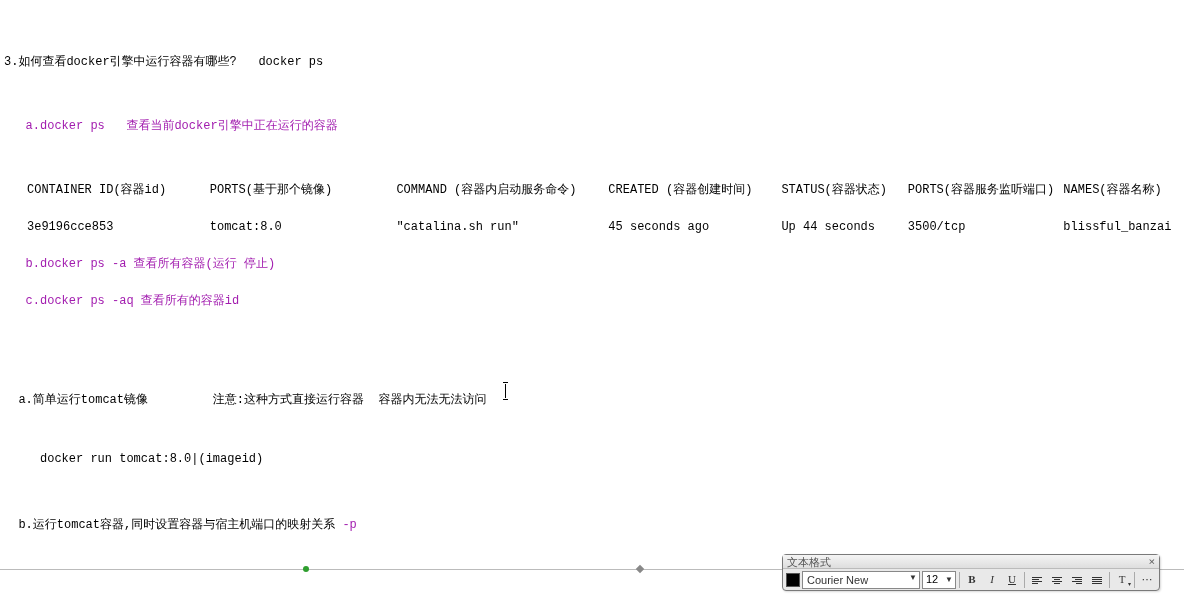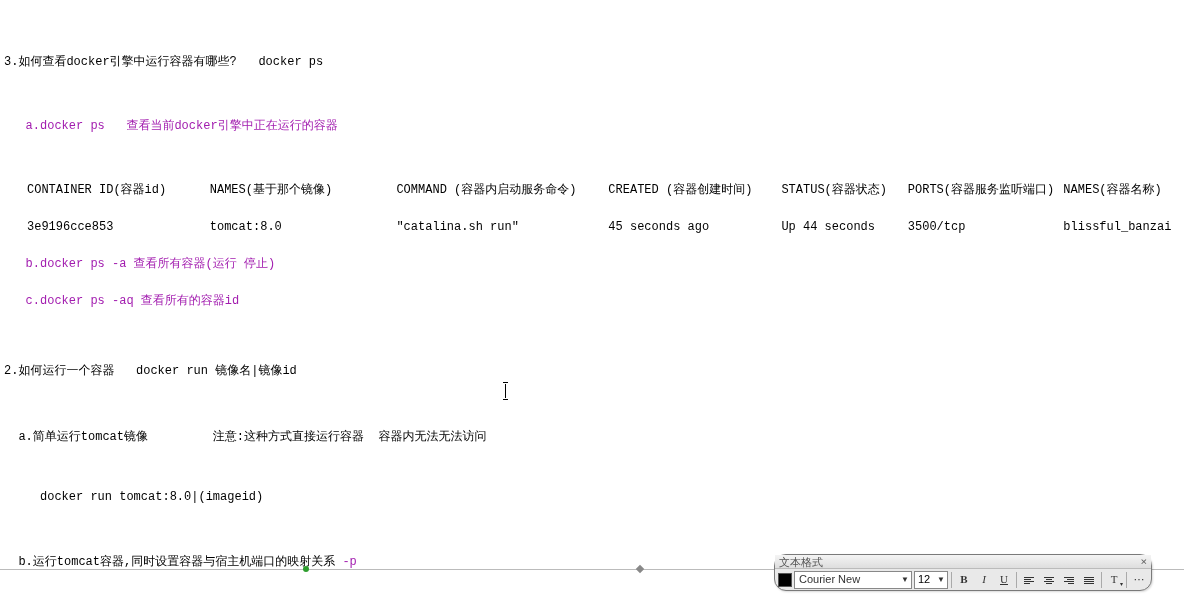--- a/index.html
+++ b/index.html
@@ -29,48 +29,48 @@
     position:absolute; left:0; right:0; bottom:29px;
     height:1px; background:#bbb;
   }
   .ruler::before, .ruler::after{
     content:""; position:absolute; top:-3px; width:6px; height:6px;
   }
   .rulA{position:absolute;left:303px;bottom:27px;width:6px;height:6px;border-radius:50%;background:#2e9e2e;}
   .rulB{position:absolute;left:637px;bottom:27px;width:6px;height:6px;background:#888;transform:rotate(45deg);}
   
   .tb {
-    position:absolute; right:32px; bottom:8px;
+    position:absolute; right:24px; bottom:8px;
     width:378px; height:37px;
     border:1px solid #7a7a7a;
     background:#e9e9e9;
     font-family:Tahoma, sans-serif;
     font-size:11px;
-    border-radius:12px;
+    border-radius:4px;
     box-shadow:1px 1px 2px rgba(0,0,0,.15);
   }
   .tb-title{
     height:14px; line-height:14px;
     padding:0 4px;
     background:linear-gradient(#f4f4f4,#dedede);
     border-bottom:1px solid #bbb;
     color:#555;
     display:flex; justify-content:space-between; align-items:center;
   }
   .tb-title .x{ font-family:monospace; color:#666; cursor:pointer;}
   .tb-body{
     display:flex; align-items:center; gap:2px;
     height:22px; padding:0 3px;
   }
   .color-sw{
     width:14px; height:14px; background:#000; border:1px solid #555;
   }
   .font-dd{
     flex:1; height:18px; border:1px solid #888; background:#fff;
-    display:flex; align-items:center; justify-content:space-between;
+    display:flex; justify-content:space-between;
     padding:0 2px 0 4px; font-size:11px; color:#333;
   }
   .dd-arrow{font-size:8px;color:#333;}
   .size-dd{
     width:34px; height:18px; border:1px solid #888; background:#fff;
     display:flex; align-items:center; justify-content:space-between;
     padding:0 2px 0 3px; font-size:11px;
   }
   .btn{
     width:18px; height:18px; border:1px solid transparent;
@@ -107,40 +107,39 @@
 <body>
 
 <div class="doc">
 <div style="height:10px"></div>
 <div class="blk">3.如何查看docker引擎中运行容器有哪些?   docker ps</div>
 <div style="height:8px"></div>
 <div class="red">   a.docker ps   查看当前docker引擎中正在运行的容器</div>
 <div style="height:8px"></div>
 <div class="row hdr">
   <span class="c1">CONTAINER ID(容器id)</span>
-  <span class="c2">NAMES(基于那个镜像)</span>
+  <span class="c2">PORTS(基于那个镜像)</span>
   <span class="c3">COMMAND (容器内启动服务命令)</span>
   <span class="c4">CREATED (容器创建时间)</span>
   <span class="c5">STATUS(容器状态)</span>
   <span class="c6">PORTS(容器服务监听端口)</span>
   <span class="c7">NAMES(容器名称)</span>
 </div>
 <div class="row hdr">
   <span class="c1">3e9196cce853</span>
   <span class="c2">tomcat:8.0</span>
   <span class="c3">"catalina.sh run"</span>
   <span class="c4">45 seconds ago</span>
   <span class="c5">Up 44 seconds</span>
   <span class="c6">3500/tcp</span>
   <span class="c7">blissful_banzai</span>
 </div>
 <div class="red">   b.docker ps -a 查看所有容器(运行 停止)</div>
 <div class="red">   c.docker ps -aq 查看所有的容器id</div>
 <div style="height:14px"></div>
-<div class="blk">2.如何运行一个容器   docker run 镜像名|镜像id</div>
 <div style="height:10px"></div>
 <div class="blk">  a.简单运行tomcat镜像         注意:这种方式直接运行容器  容器内无法无法访问</div>
 <div style="height:4px"></div>
 <div class="blk">     docker run tomcat:8.0|(imageid)</div>
 <div style="height:10px"></div>
 <div><span class="blk">  b.运行tomcat容器,同时设置容器与宿主机端口的映射关系 </span><span class="red">-p</span></div>
 
 
 
 

